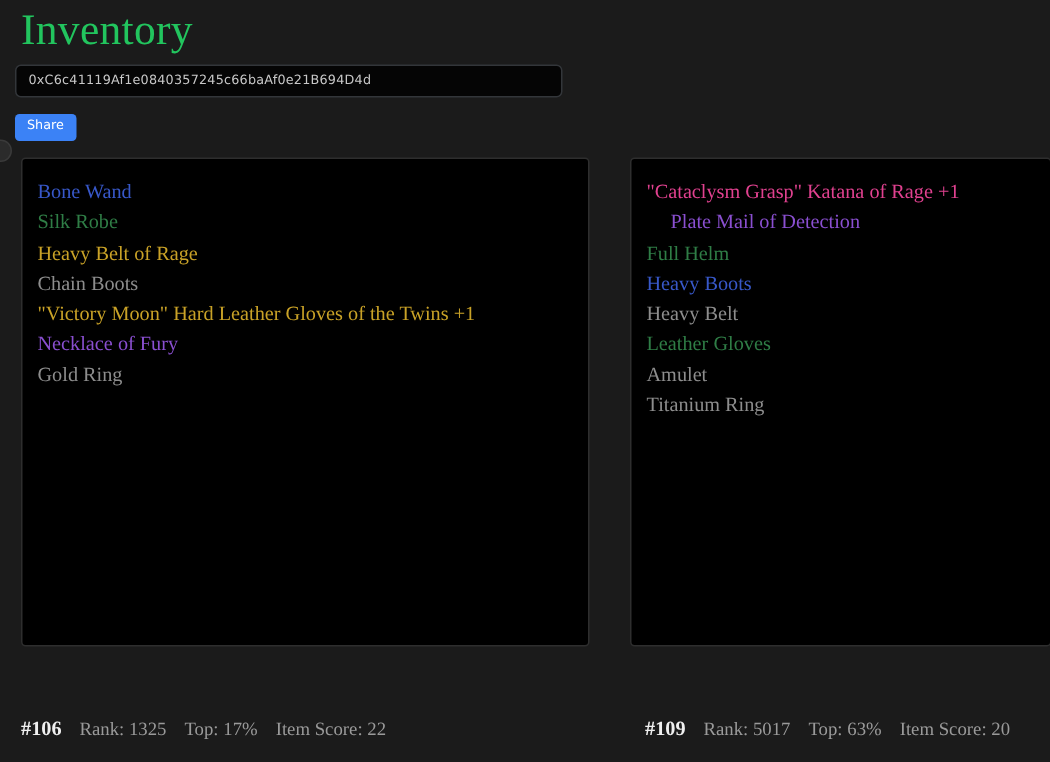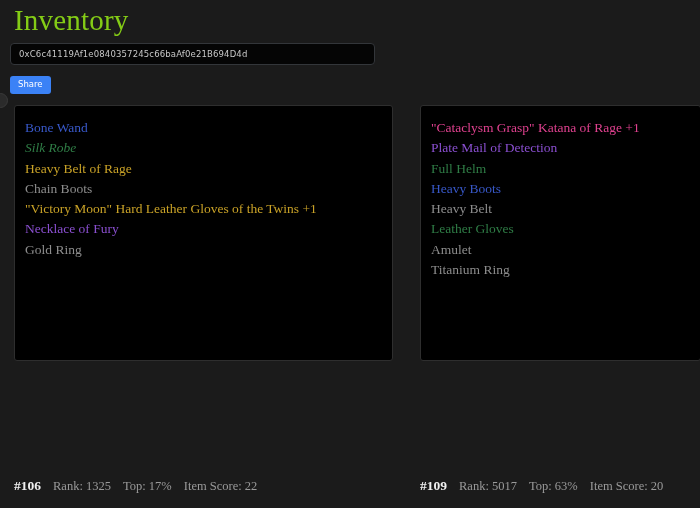--- a/index.html
+++ b/index.html
@@ -19,21 +19,21 @@
   }
 
   
   #page-title {
     margin: 0;
     padding: 2px 0 0 14px;
     font-family: "Liberation Serif", "DejaVu Serif", serif;
     font-size: 29px;
     font-weight: 400;
     line-height: 36px;
-    color: #84cc16;
+    color: #22c55e;
     letter-spacing: 0.2px;
   }
 
   #address-row {
     padding: 5px 0 0 10px;
   }
   #address-input {
     width: 365px;
     height: 22px;
     background: #050505;
@@ -79,21 +79,21 @@
     position: absolute;
     left: 0;
     top: 105px;
     width: 700px;
     display: flex;
     gap: 27px;
     padding: 0 0 0 14px;
   }
   .inventory-panel {
     width: 379px;
-    height: 256px;
+    height: 326px;
     background: #000000;
     border: 1px solid #2e2e2e;
     border-radius: 3px;
     padding: 12px 0 0 10px;
     flex: 0 0 auto;
   }
   .inventory-panel.right { width: 281px; }
 
   .item-row {
     font-family: "Liberation Serif", "DejaVu Serif", serif;
@@ -102,21 +102,21 @@
     white-space: nowrap;
   }
 
   
   #footers {
     position: absolute;
     left: 0;
     top: 478px;
     width: 700px;
     display: flex;
-    gap: 27px;
+    gap: 37px;
     padding: 0 0 0 14px;
   }
   .stat-bar {
     width: 379px;
     display: flex;
     align-items: baseline;
     gap: 12px;
     font-family: "Liberation Serif", "DejaVu Serif", serif;
     flex: 0 0 auto;
   }
@@ -143,32 +143,32 @@
 <div id="share-row">
   <button id="share-button">Share</button>
 </div>
 
 <div id="edge-handle"></div>
 
 <div id="panels">
   <div class="inventory-panel left">
     <div class="item-list">
         <div class="item-row" style="color: rgb(56, 88, 201);">Bone Wand</div>
-        <div class="item-row" style="color: rgb(47, 125, 70); font-style: italic;">Silk Robe</div>
+        <div class="item-row" style="color: rgb(47, 125, 70);">Silk Robe</div>
         <div class="item-row" style="color: rgb(201, 162, 39);">Heavy Belt of Rage</div>
         <div class="item-row" style="color: rgb(141, 141, 141);">Chain Boots</div>
         <div class="item-row" style="color: rgb(201, 162, 39);">"Victory Moon" Hard Leather Gloves of the Twins +1</div>
         <div class="item-row" style="color: rgb(138, 79, 208);">Necklace of Fury</div>
         <div class="item-row" style="color: rgb(141, 141, 141);">Gold Ring</div>
       </div>
   </div>
   <div class="inventory-panel right">
     <div class="item-list">
         <div class="item-row" style="color: rgb(224, 65, 143);">"Cataclysm Grasp" Katana of Rage +1</div>
-        <div class="item-row" style="color: rgb(138, 79, 208);">Plate Mail of Detection</div>
+        <div class="item-row" style="color: rgb(138, 79, 208); margin-left: 16px;">Plate Mail of Detection</div>
         <div class="item-row" style="color: rgb(47, 125, 70);">Full Helm</div>
         <div class="item-row" style="color: rgb(56, 88, 201);">Heavy Boots</div>
         <div class="item-row" style="color: rgb(141, 141, 141);">Heavy Belt</div>
         <div class="item-row" style="color: rgb(47, 125, 70);">Leather Gloves</div>
         <div class="item-row" style="color: rgb(141, 141, 141);">Amulet</div>
         <div class="item-row" style="color: rgb(141, 141, 141);">Titanium Ring</div>
       </div>
   </div>
 </div>
 

